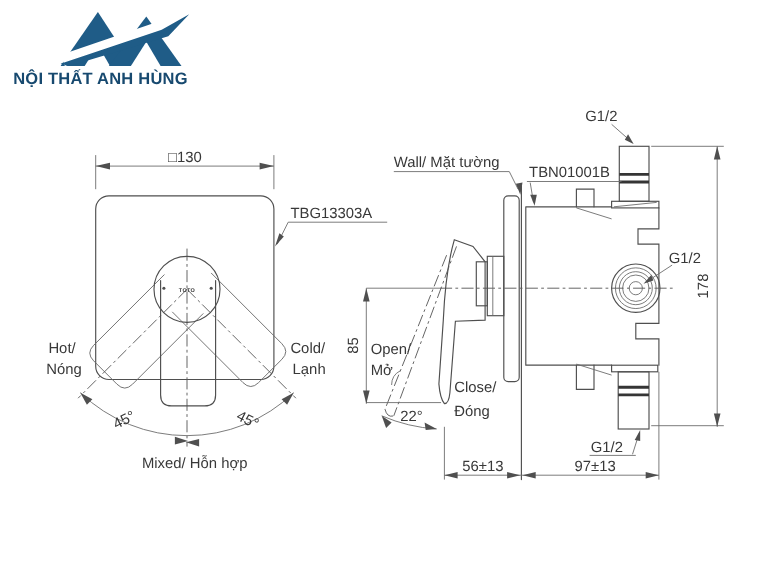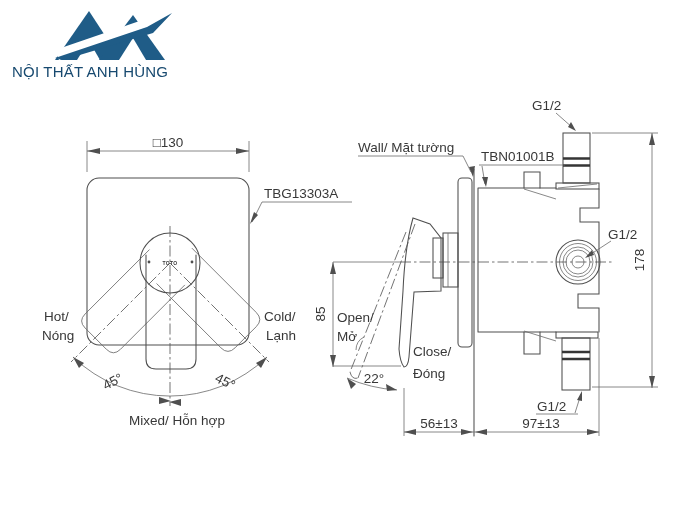--- a/index.html
+++ b/index.html
@@ -1,21 +1,21 @@
 <!DOCTYPE html>
 <html><head>
 <meta charset="utf-8">
 <style>
   html,body{margin:0;padding:0;background:#fff;}
   .page{position:relative;width:700px;height:530px;background:#ffffff;overflow:hidden;
         font-family:"Liberation Sans",sans-serif;}
   .drawing{position:absolute;left:0;top:0;}
   .logo{position:absolute;left:12px;top:8px;width:175px;z-index:2;}
   .logo-mark{display:block;margin-left:43px;}
-  .logo-text{margin-top:3px;font-weight:400;font-size:15px;letter-spacing:.2px;
+  .logo-text{margin-top:3px;font-weight:700;font-size:15px;letter-spacing:.2px;
              color:#17496f;white-space:nowrap;}
   
   .ln{stroke:#4f4f4f;stroke-width:1.05;fill:none;stroke-linecap:round;}
   .thin{stroke:#6a6a6a;stroke-width:.8;fill:none;}
   .thick{stroke:#353535;stroke-width:2.6;fill:none;}
   .cl{stroke:#5a5a5a;stroke-width:.85;fill:none;stroke-dasharray:11 3 2.5 3;}
   .ar{fill:#4f4f4f;stroke:none;}
   text{font-family:"Liberation Sans",sans-serif;font-size:13.5px;fill:#383838;}
   .tiny{font-size:5px;font-weight:700;letter-spacing:.3px;}
 </style>

